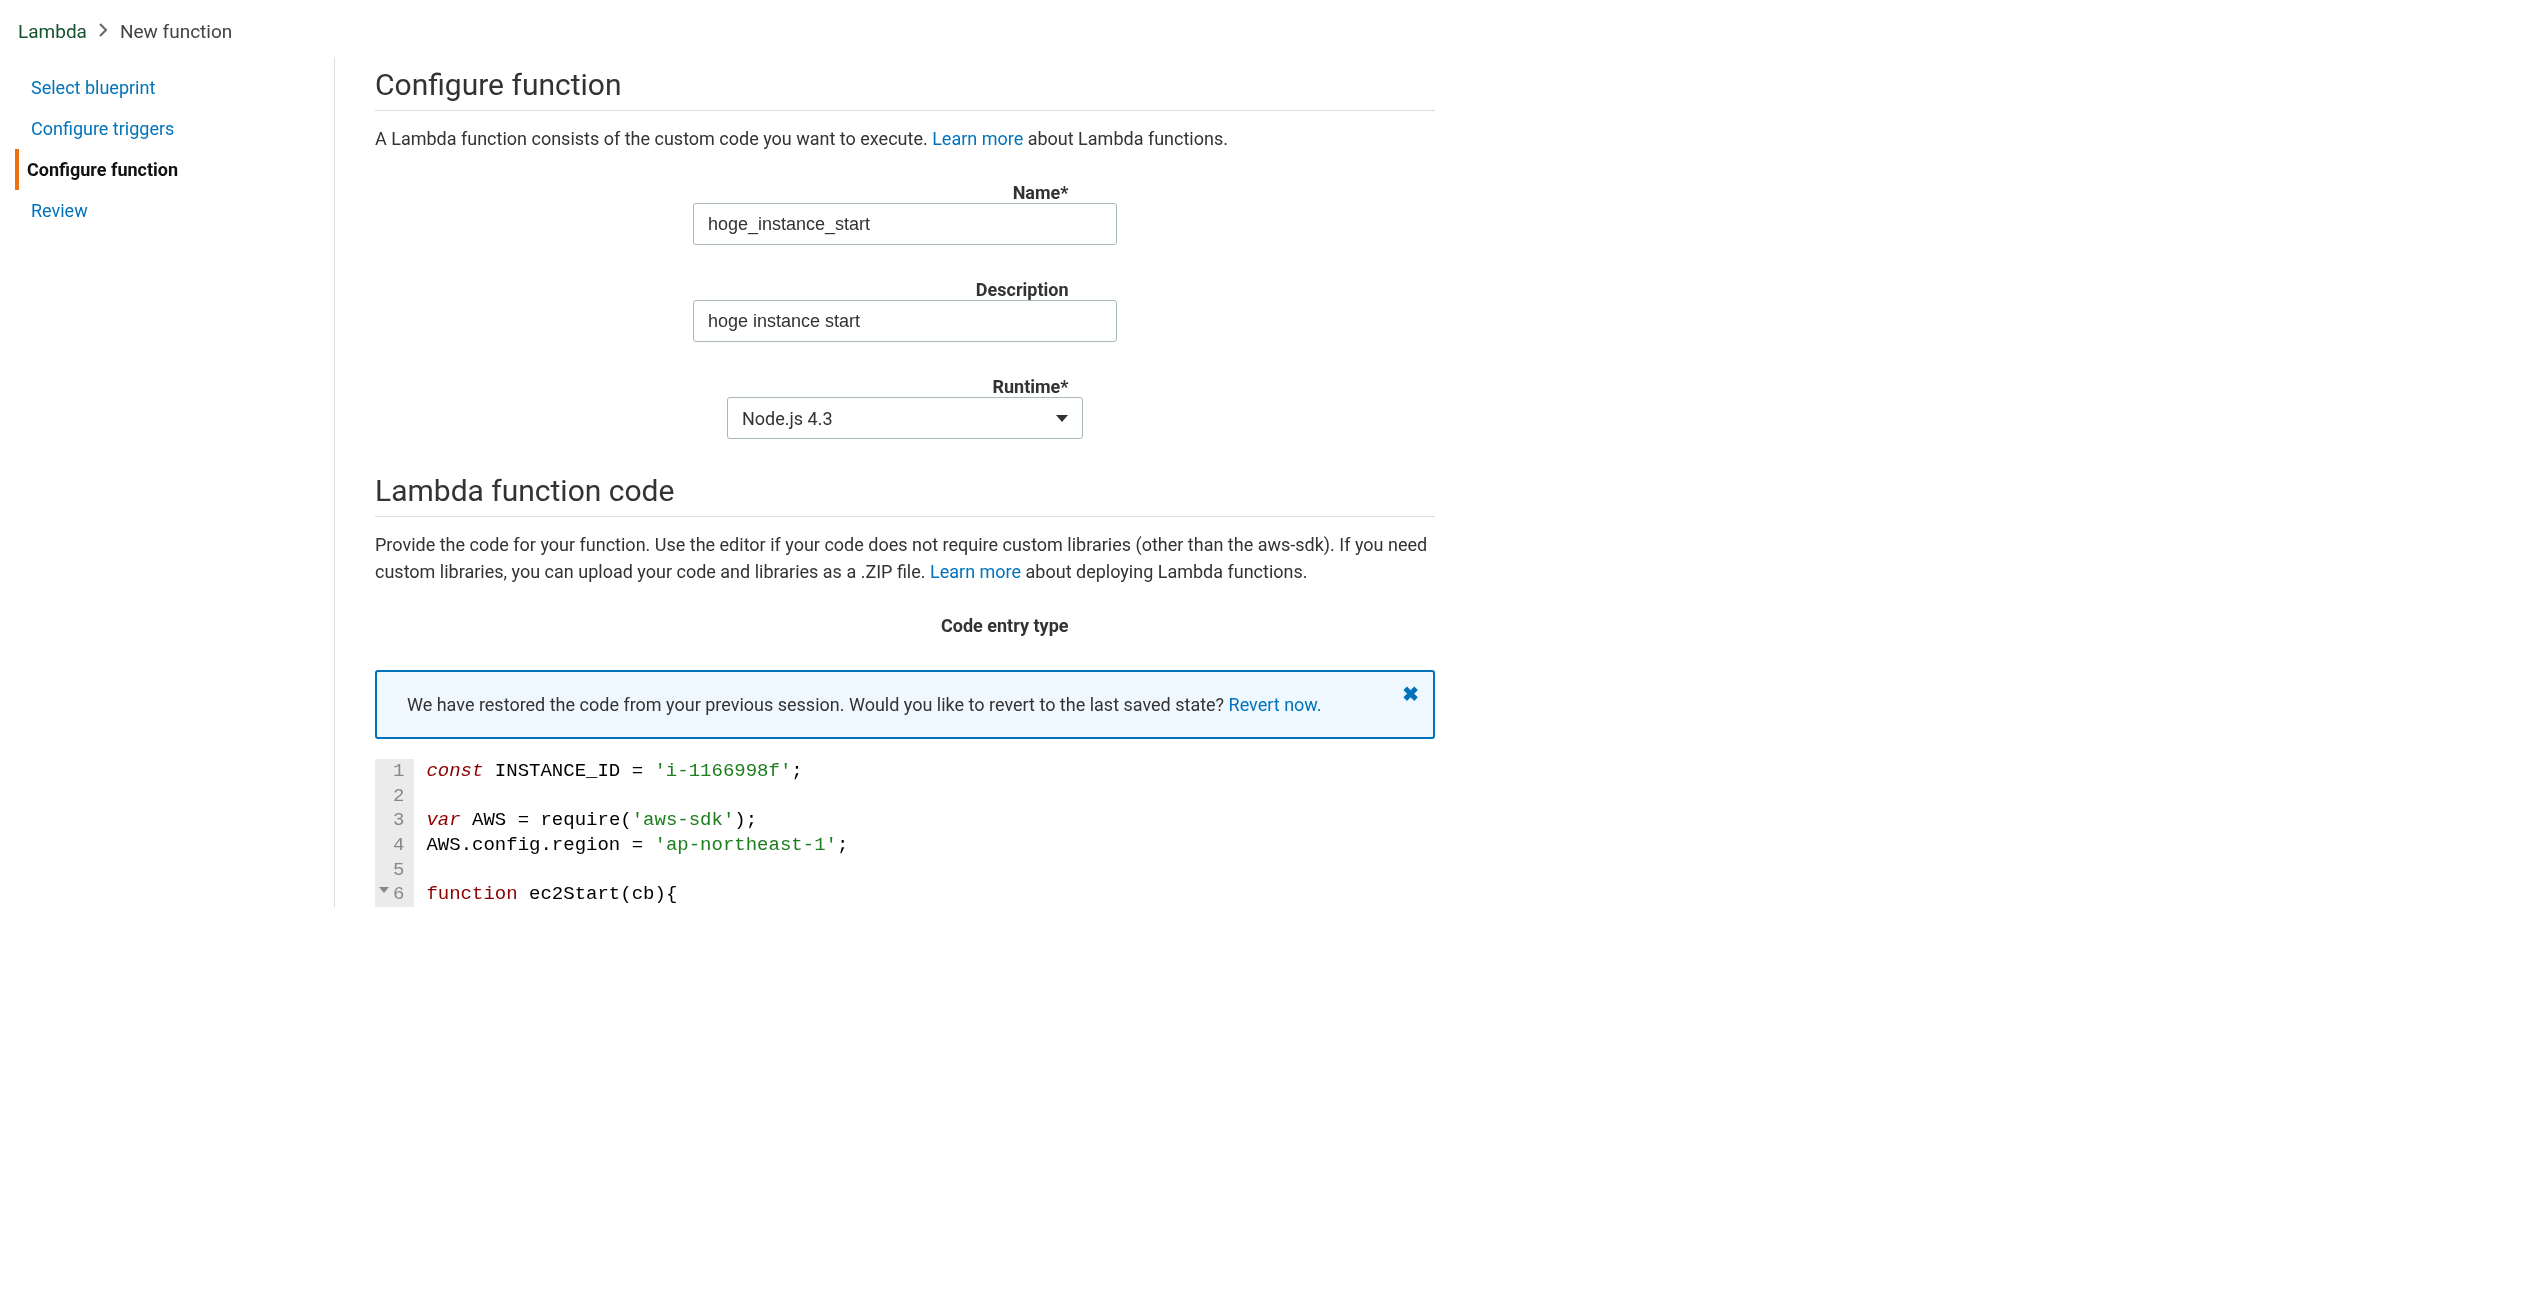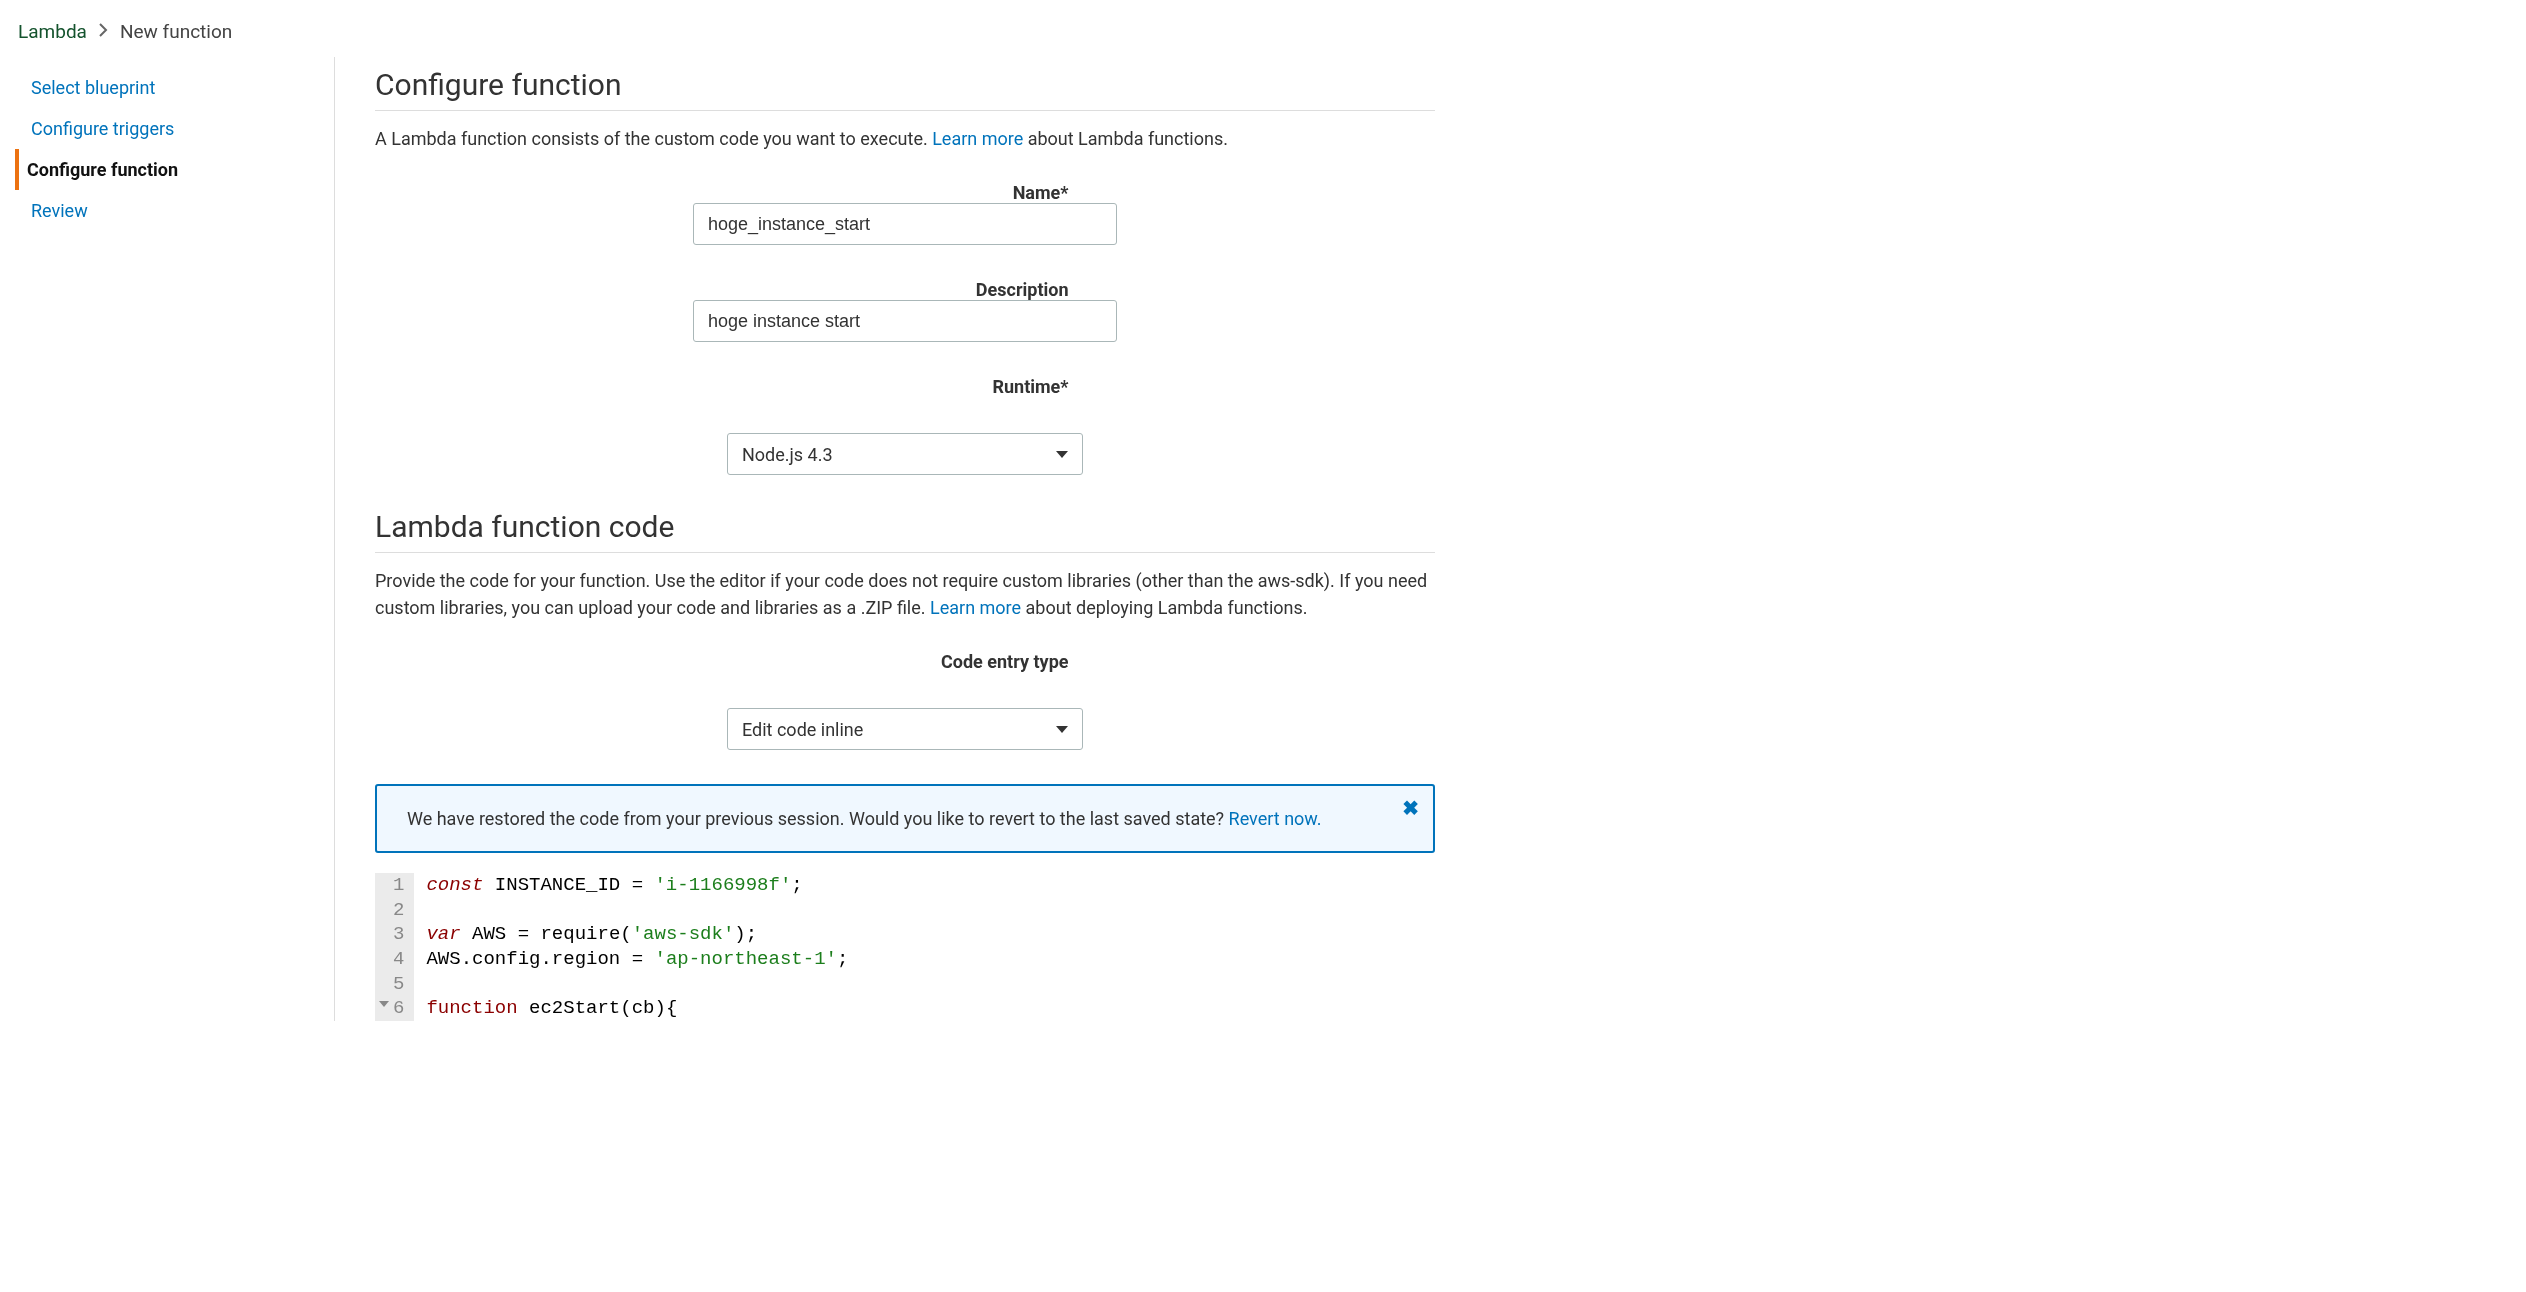--- a/index.html
+++ b/index.html
@@ -108,21 +108,20 @@
       border: 1px solid #aab7b8;
       border-radius: 3px;
       padding: 0 14px;
       font-size: 18px;
       color: #333;
       display: flex;
       align-items: center;
       justify-content: space-between;
       cursor: pointer;
       background: #fff;
-      margin-top: 36px;
     }
     .caret-down {
       width: 0;
       height: 0;
       border-left: 6px solid transparent;
       border-right: 6px solid transparent;
       border-top: 7px solid #333;
     }
     .section2 {
       margin-top: 10px;
@@ -241,24 +240,20 @@
 
     <div class="section2">
       <h1 class="section-title">Lambda function code</h1>
       <hr class="section-divider">
       <p class="section-desc">
         <span>Provide the code for your function. Use the editor if your code does not require custom libraries (other than the aws-sdk). If you need custom libraries, you can upload your code and libraries as a .ZIP file. </span><a href="#">Learn more</a><span> about deploying Lambda functions.</span>
       </p>
 
       <div class="form-row">
         <div class="form-label">Code entry type</div>
-        <div class="form-select">
-          <span>Edit code inline</span>
-          <span class="caret-down"></span>
-        </div>
       </div>
 
       <div class="alert">
         <span class="alert-close">✖</span>
         <span>We have restored the code from your previous session. Would you like to revert to the last saved state? </span><a href="#">Revert now.</a>
       </div>
 
       <div class="code-editor">
         <div class="gutter">
           <div class="gutter-line">1</div>

